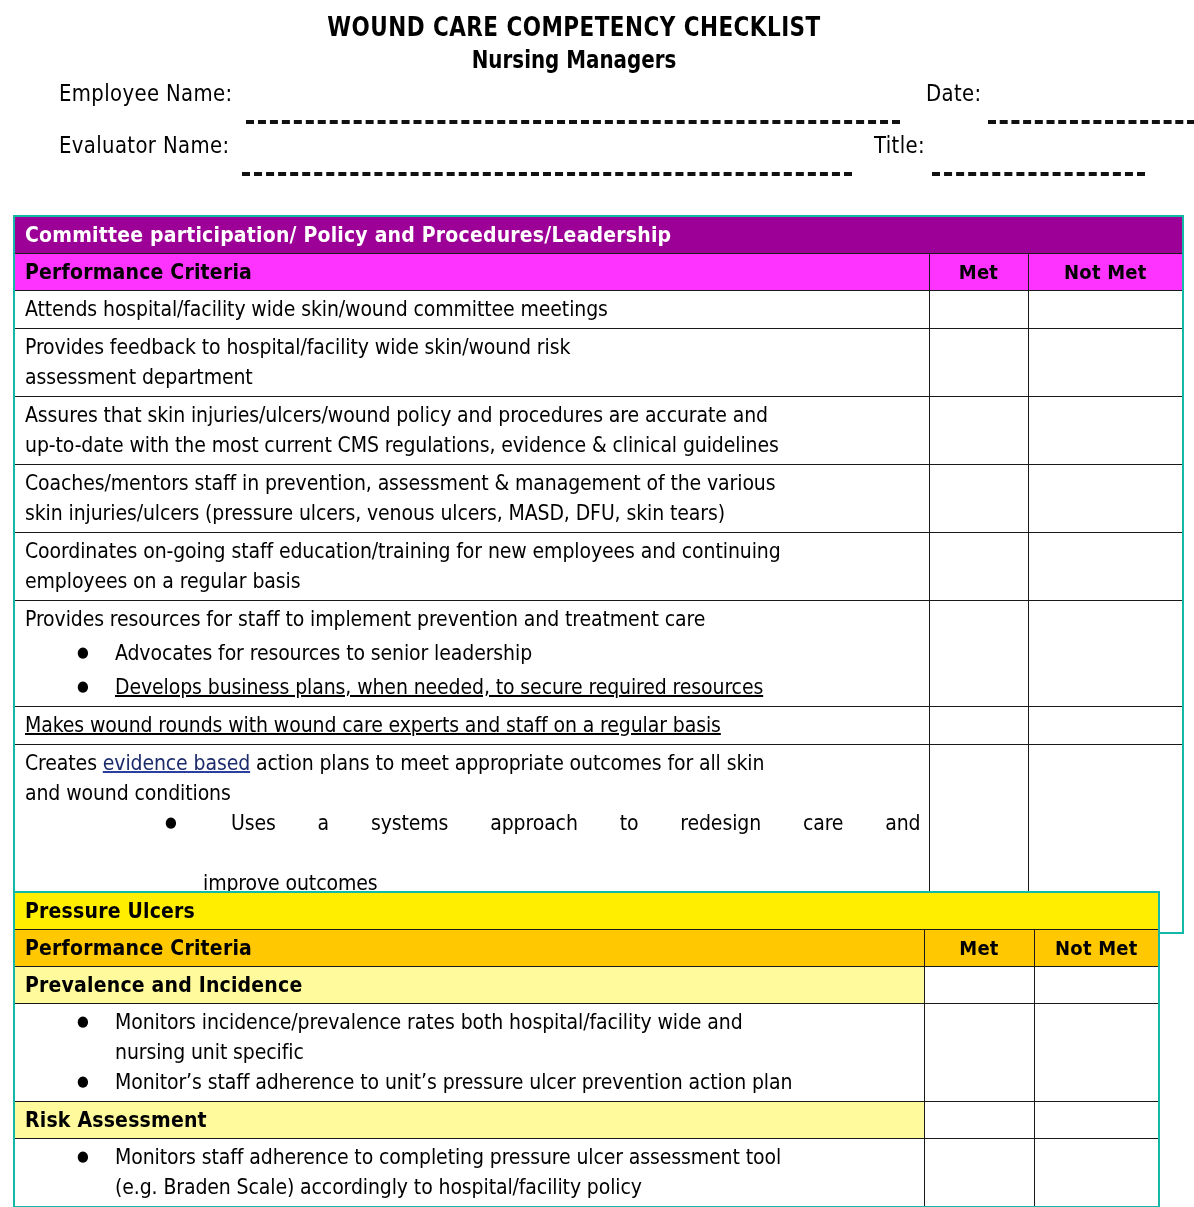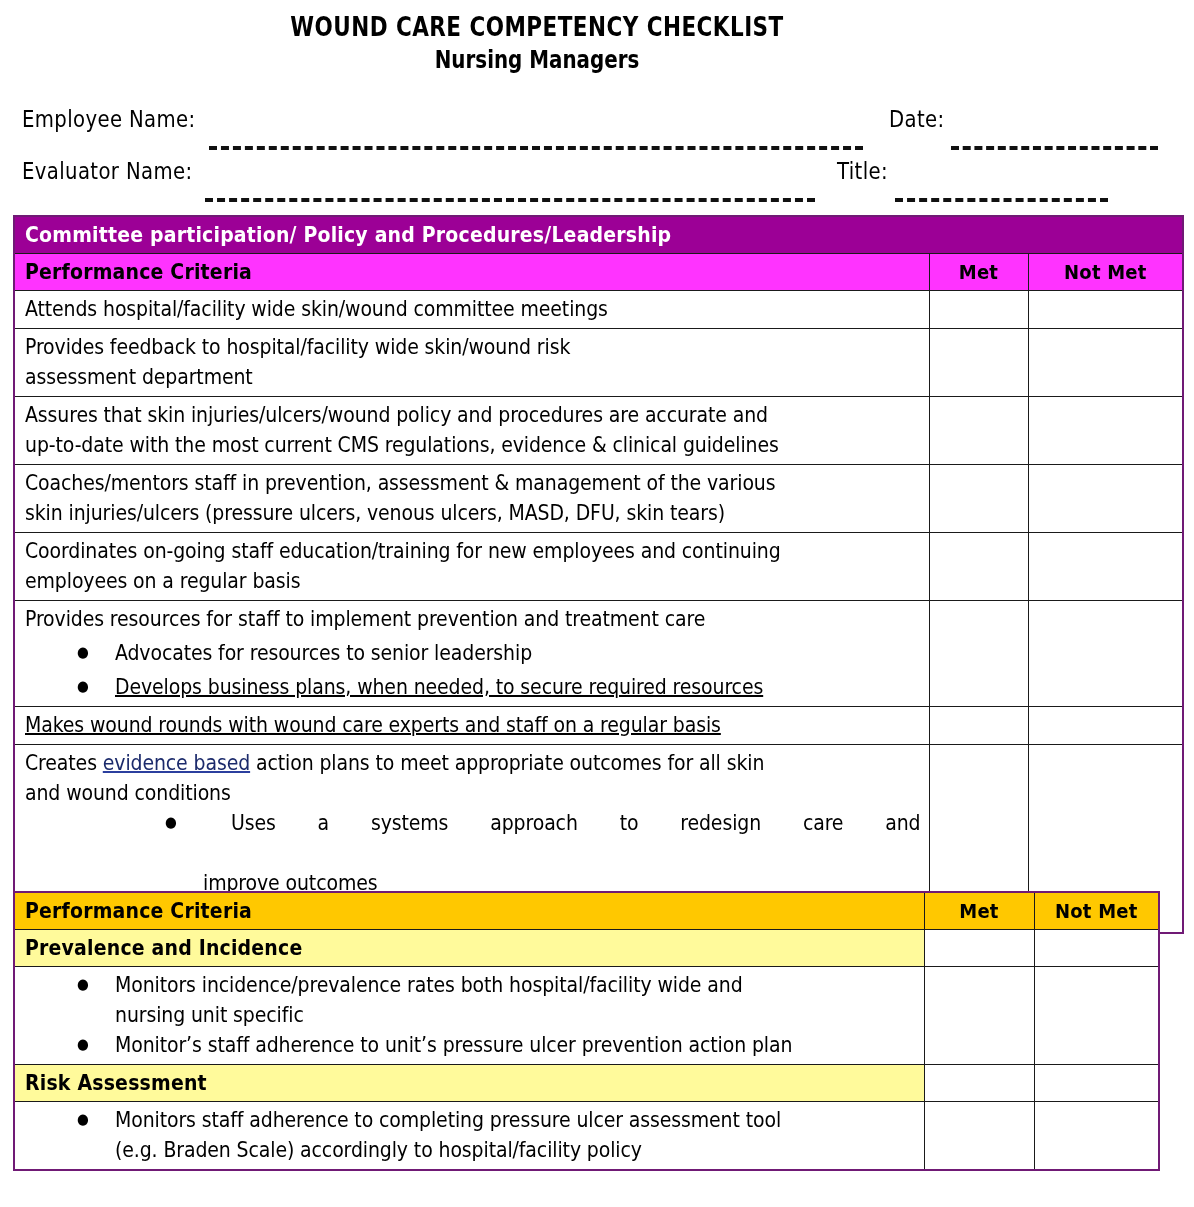--- a/index.html
+++ b/index.html
@@ -12,20 +12,21 @@
     width: 1194px;
     height: 1207px;
     overflow: hidden;
     font-family: "DejaVu Sans Condensed", "Liberation Sans Narrow", "Liberation Sans", sans-serif;
     color: #000000;
   }
   .page {
     position: relative;
     width: 1074px;
     height: 1207px;
+    padding-left: 37px;
   }
 
   
   .title-block {
     text-align: center;
     padding-top: 10px;
   }
   .doc-title {
     font-size: 26px;
     font-weight: bold;
@@ -38,21 +39,21 @@
   .doc-subtitle {
     font-size: 24px;
     font-weight: bold;
     line-height: 32px;
     transform: scaleX(0.92);
     transform-origin: center;
   }
 
   
   .id-lines {
-    margin-top: 26px;
+    margin-top: 0;
     padding: 0 14px 0 22px;
   }
   .id-row {
     display: flex;
     align-items: baseline;
     font-size: 23px;
     line-height: 34px;
     height: 52px;
     white-space: nowrap;
   }
@@ -82,21 +83,21 @@
   .id-label-3 {
     margin-left: 22px;
     transform: scaleX(0.95);
     transform-origin: left;
   }
 
   
   .tbl {
     border-collapse: collapse;
     table-layout: fixed;
-    border: 2px solid #701a75;
+    border: 2px solid #14b8a6;
   }
   .tbl td {
     border: 1.5px solid #1a1a1a;
     vertical-align: top;
     padding: 0;
   }
 
   
   .tbl-purple {
     position: absolute;
@@ -319,20 +320,23 @@
   </table>
 
   <table class="tbl tbl-yellow">
     <colgroup>
       <col style="width:910px">
       <col style="width:110px">
       <col style="width:125px">
     </colgroup>
     <tbody>
       <tr>
+        <td colspan="3" class="band band-yellow">Pressure Ulcers</td>
+      </tr>
+      <tr>
         <td class="band band-gold">Performance Criteria</td>
         <td class="band band-gold colhead">Met</td>
         <td class="band band-gold colhead">Not Met</td>
       </tr>
 
       <tr>
         <td class="band band-pale">Prevalence and Incidence</td>
         <td class="cell-blank"></td>
         <td class="cell-blank"></td>
       </tr>

